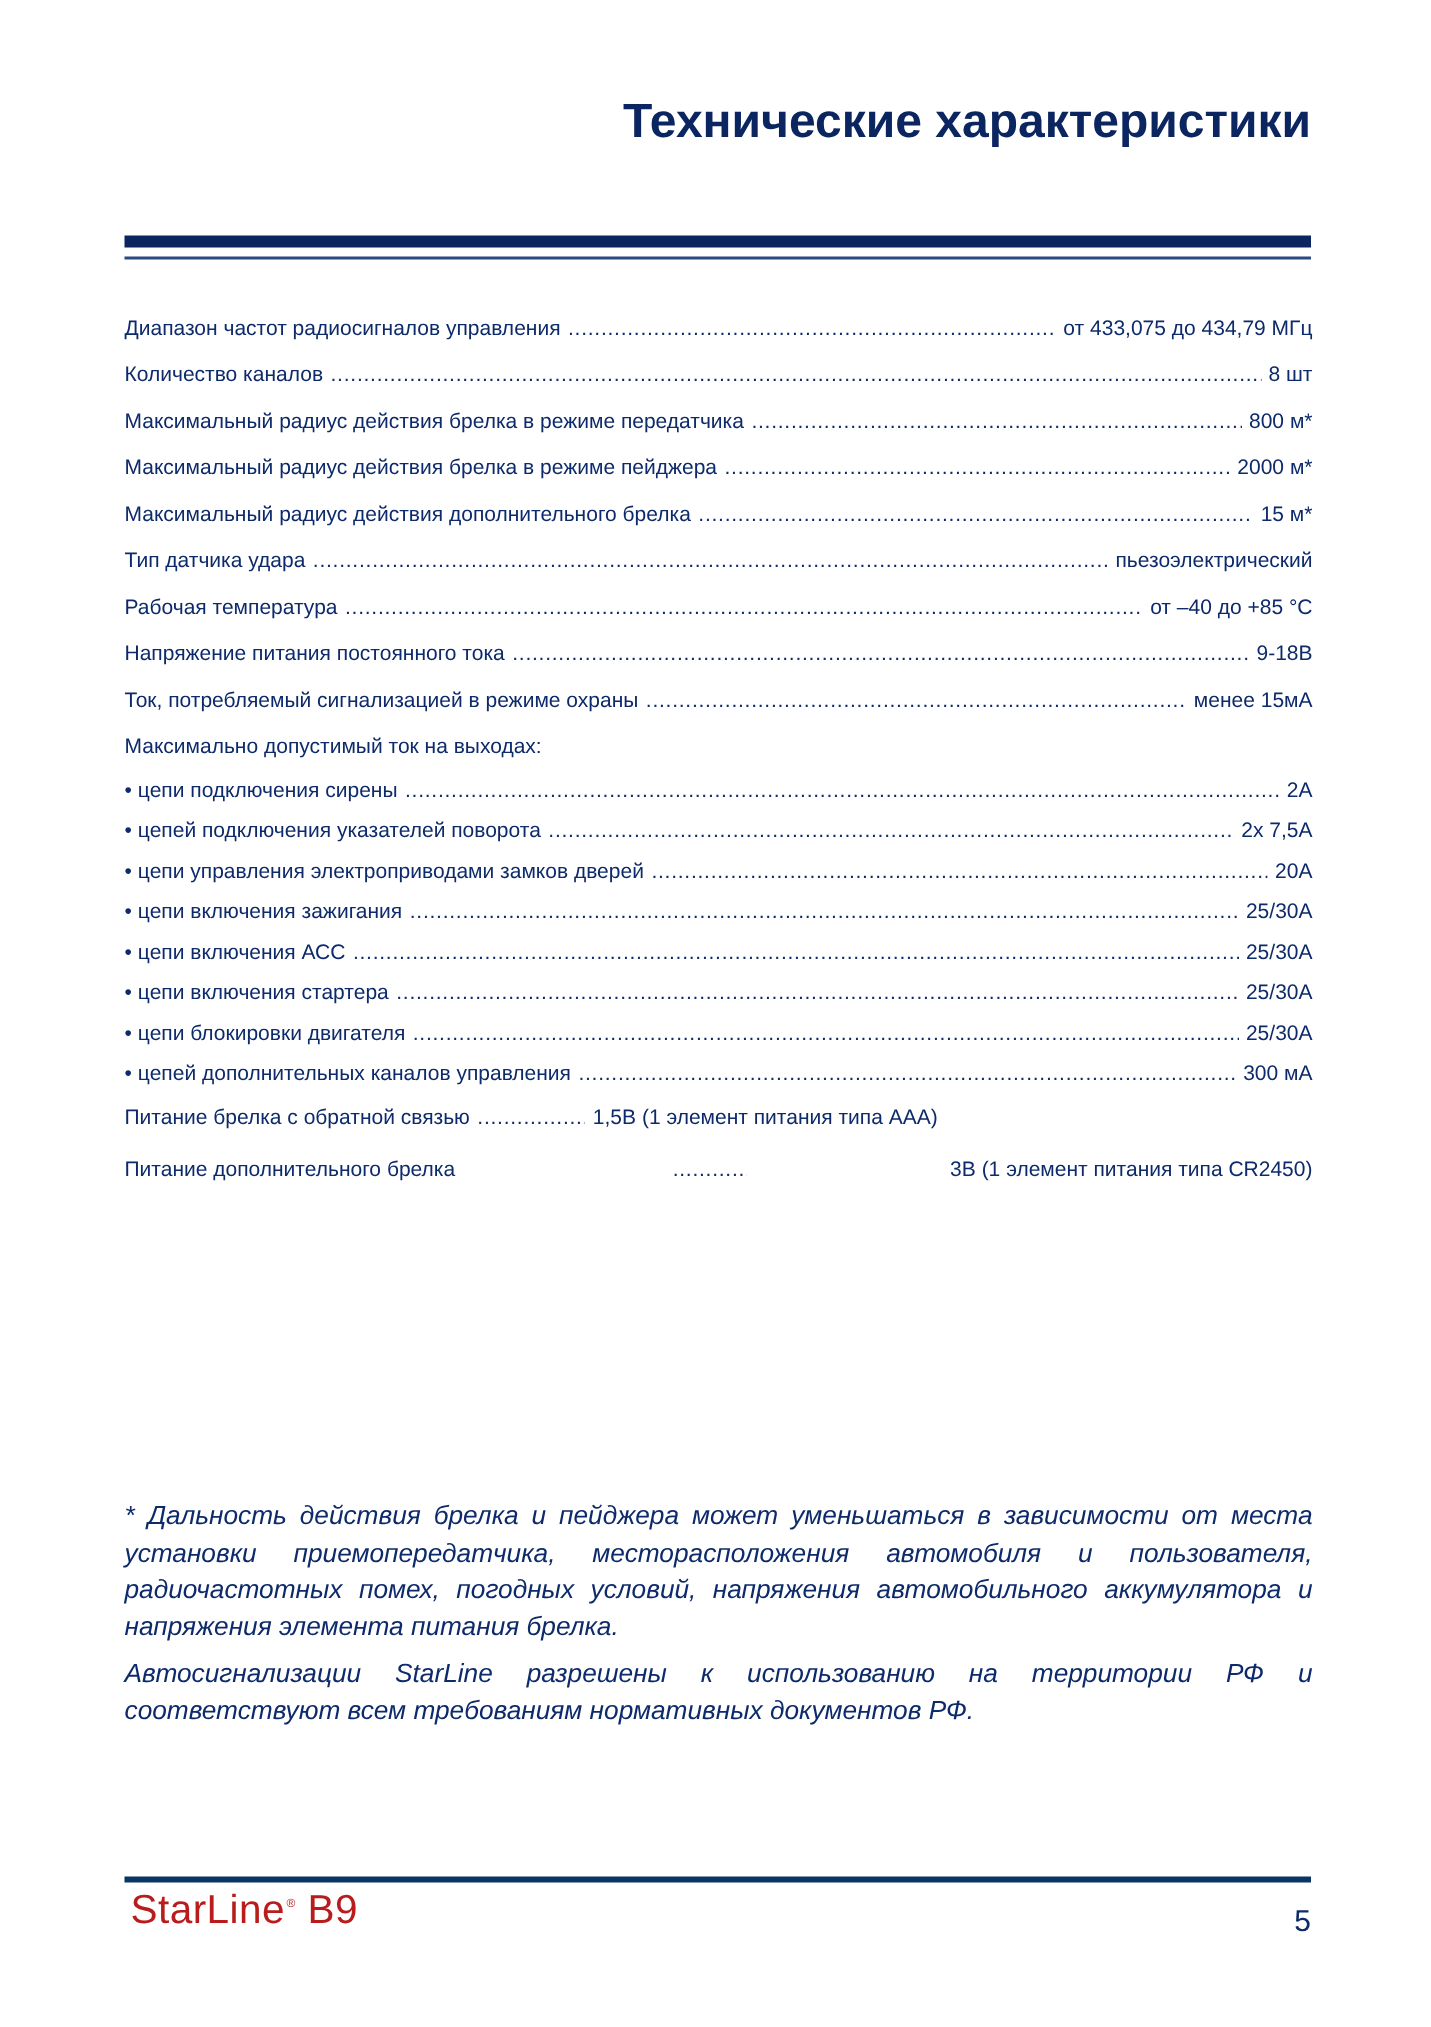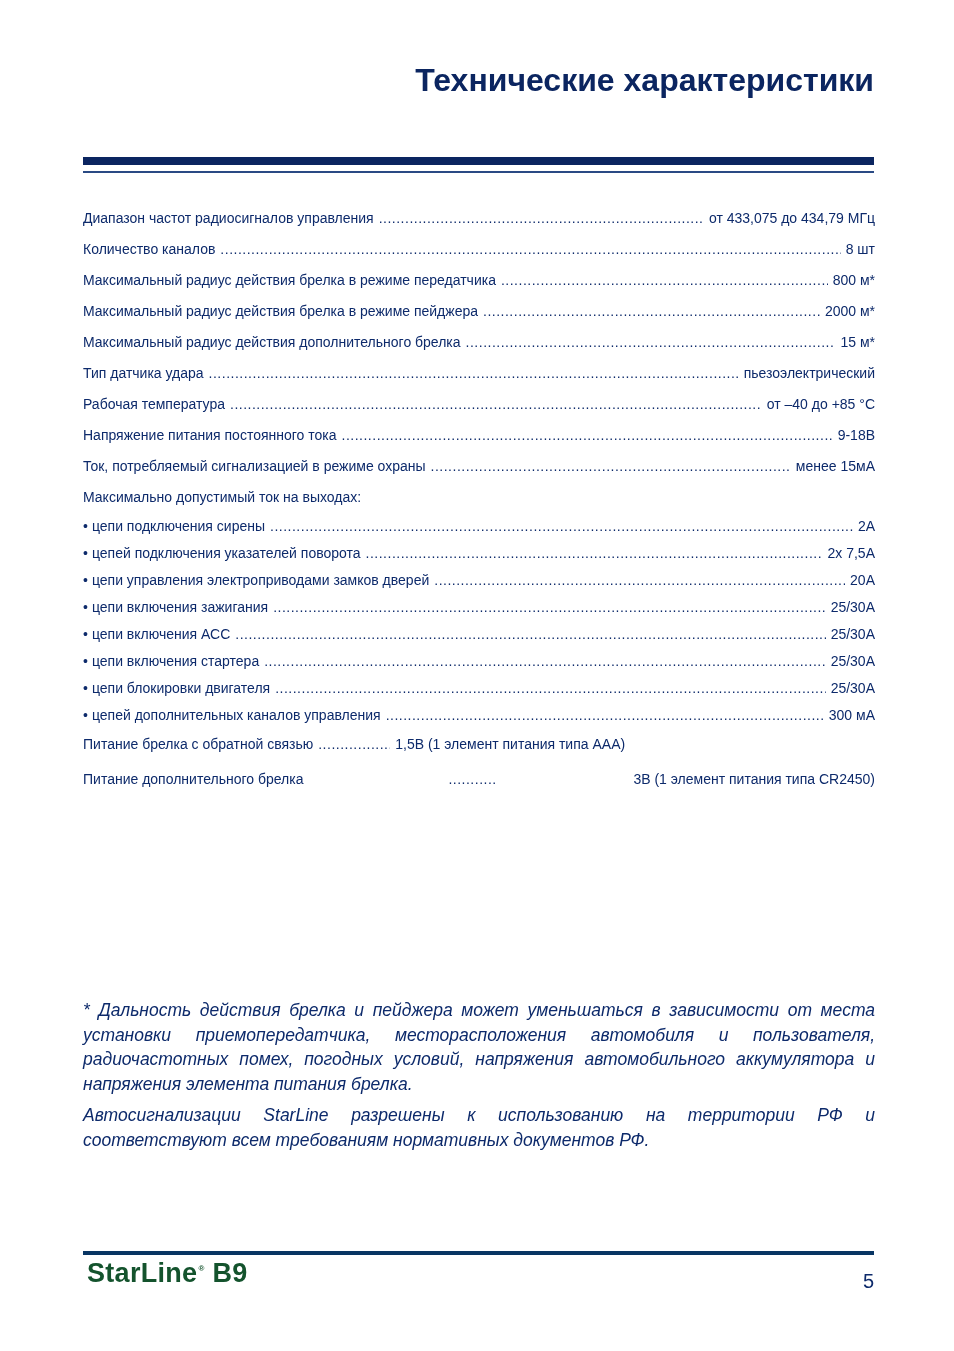--- a/index.html
+++ b/index.html
@@ -13,21 +13,21 @@
   .row .dots { flex:1 1 auto; overflow:hidden; margin:0 5px; }
   .row .dots::before { content:"................................................................................................................................................................................"; letter-spacing:0.5px; }
   .row .value { flex:0 0 auto; }
   .row.sub { line-height:27px; }
   .row.head { display:block; }
   .bullet { margin-right:4px; }
   .row.last { margin-top:4px;justify-content:space-between; }
   .notes { position:absolute; left:83px; width:792px; top:964px; font-style:italic; font-size:17.5px; line-height:24.6px; color:#0d2a6b;margin-top:34px; }
   .notes p { margin:0 0 7px 0; text-align:justify; text-align-last:left; }
   .footer-rule { position:absolute; left:83px; width:791px; top:1251px; height:4px; background:#083563; }
-  .brand { position:absolute; left:87px; top:1258px; font-size:27px; font-weight:bold; color:#14532d; white-space:nowrap; letter-spacing:0.3px; }
+  .brand { position:absolute; left:87px; top:1258px; font-size:27px; font-weight:normal; color:#b91c1c; white-space:nowrap; letter-spacing:0.3px; }
   .brand sup { font-size:8px; vertical-align:top; position:relative; top:6px; margin-left:1px; }
   .page-num { position:absolute; right:80px; top:1270px; font-size:20px; color:#0d2a6b; }
 </style>
 </head>
 <body>
 
 <div class="title">Технические характеристики</div>
 <div class="rule-thick"></div>
 <div class="rule-thin"></div>
 

